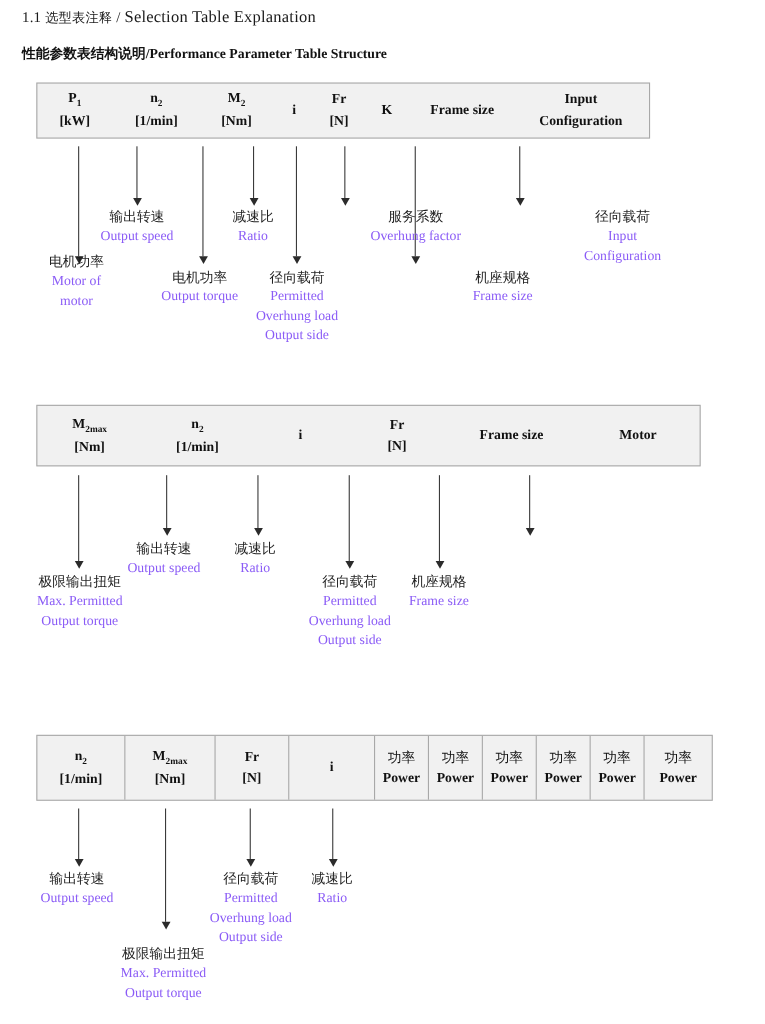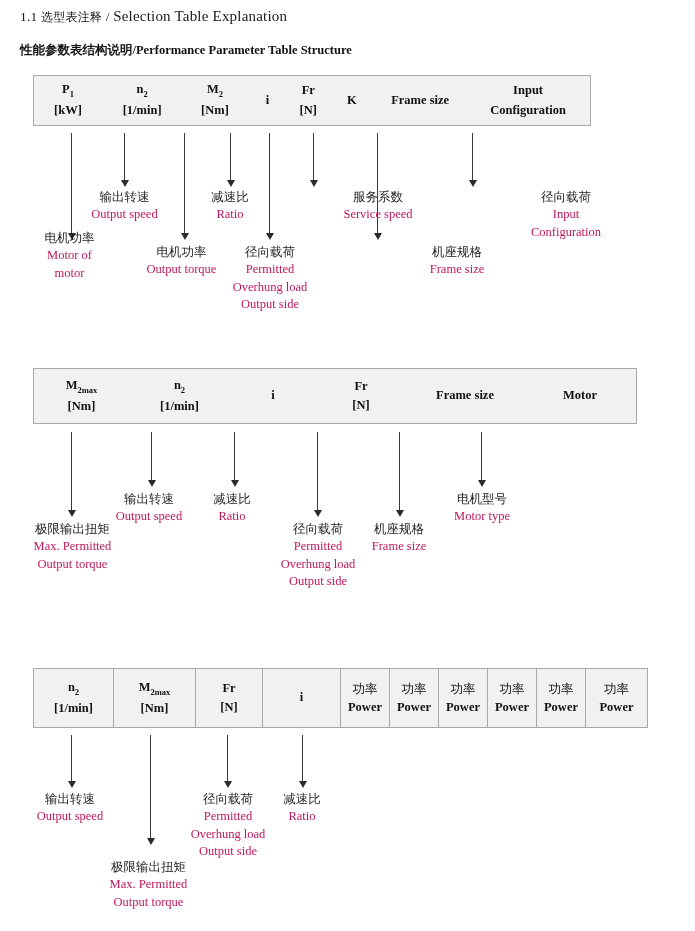--- a/index.html
+++ b/index.html
@@ -117,21 +117,21 @@
   .anno .cn {
     display: block;
     font-family: "DejaVu Sans", "Liberation Sans", sans-serif;
     font-size: 12.5px;
     color: #1f1f1f;
   }
   .anno .en {
     display: block;
     font-family: "Liberation Serif", "DejaVu Serif", serif;
     font-size: 12.5px;
-    color: #be185d;
+    color: #8b5cf6;
   }
 </style>
 </head>
 <body>
 
 <div class="page">
 
   <div class="section-title" style="left:20px; top:8px;">
     <span class="num">1.1</span>
     <span class="cn">选型表注释</span>
@@ -226,21 +226,21 @@
     <span class="en">Ratio</span>
   </div>
   <div class="anno" style="left:222px; top:243px; width:96px;">
     <span class="cn">径向载荷</span>
     <span class="en">Permitted</span>
     <span class="en">Overhung load</span>
     <span class="en">Output side</span>
   </div>
   <div class="anno" style="left:328px; top:188px; width:100px;">
     <span class="cn">服务系数</span>
-    <span class="en">Service speed</span>
+    <span class="en">Overhung factor</span>
   </div>
   <div class="anno" style="left:415px; top:243px; width:84px;">
     <span class="cn">机座规格</span>
     <span class="en">Frame size</span>
   </div>
   <div class="anno" style="left:516px; top:188px; width:100px;">
     <span class="cn">径向载荷</span>
     <span class="en">Input</span>
     <span class="en">Configuration</span>
   </div>
@@ -311,24 +311,20 @@
   <div class="anno" style="left:270px; top:520px; width:96px;">
     <span class="cn">径向载荷</span>
     <span class="en">Permitted</span>
     <span class="en">Overhung load</span>
     <span class="en">Output side</span>
   </div>
   <div class="anno" style="left:357px; top:520px; width:84px;">
     <span class="cn">机座规格</span>
     <span class="en">Frame size</span>
   </div>
-  <div class="anno" style="left:440px; top:490px; width:84px;">
-    <span class="cn">电机型号</span>
-    <span class="en">Motor type</span>
-  </div>
 
 
   <div class="tbl" style="left:33px; top:668px; width:615px; height:60px;">
     <div class="tcell div" style="width:80px;">
       <span class="l1"><span>n</span><span class="sub">2</span></span>
       <span class="l2">[1/min]</span>
     </div>
     <div class="tcell div" style="width:82px;">
       <span class="l1"><span>M</span><span class="sub">2max</span></span>
       <span class="l2">[Nm]</span>

